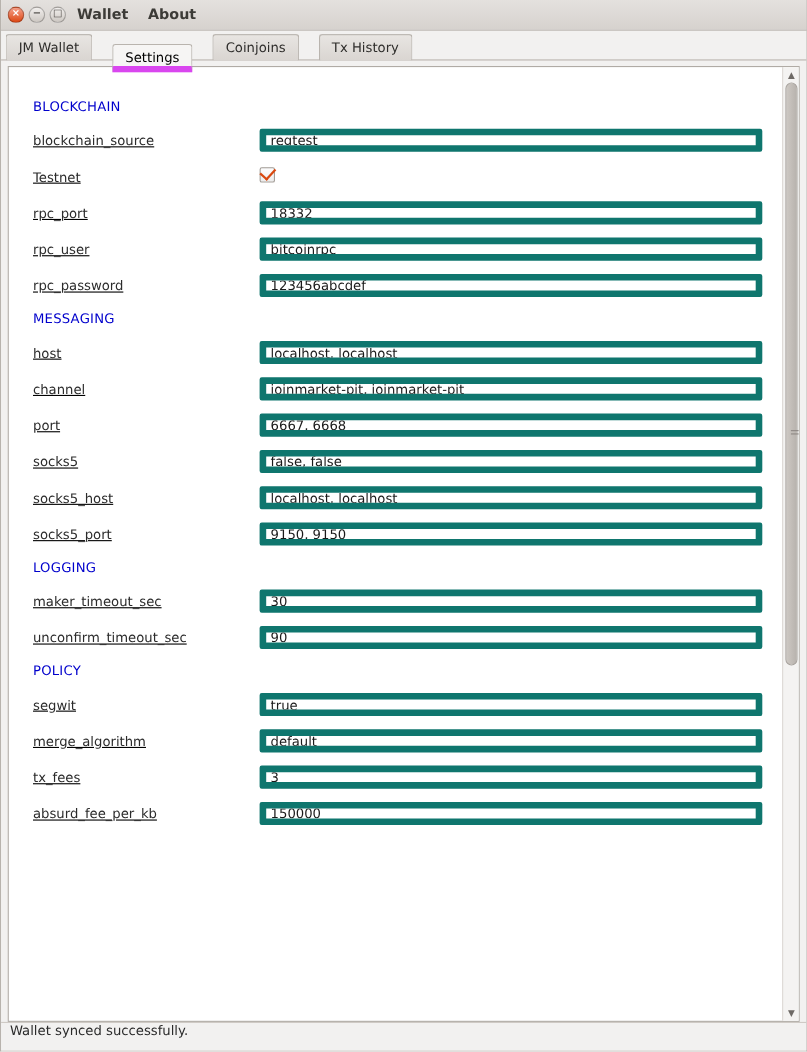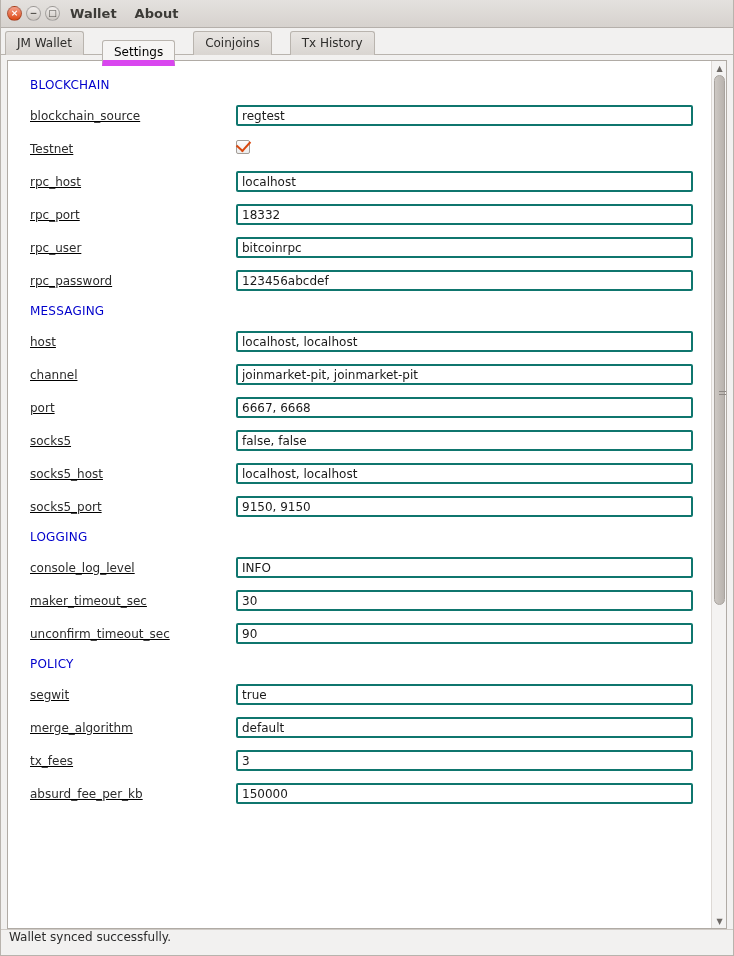--- a/index.html
+++ b/index.html
@@ -97,39 +97,39 @@
     position: relative;
     display: flex;
     min-height: 0;
   }
   .settings-scroll {
     flex: 1;
     overflow: hidden;
     position: relative;
     padding: 10px 0 0 0;
   }
-  table.settings { width: 100%; border-collapse: collapse; }
+  table.settings { width: 100%; border-collapse: collapse; margin-top: 12px; }
   table.settings td { padding: 0; vertical-align: middle; }
   .row { height: 33px; }
   .lbl-cell { width: 228px; padding-left: 22px !important; text-decoration: underline; }
   .label { font-size: 12px; color: #2b2b2b; white-space: nowrap; }
   .section-head {
     font-size: 12px; color: #0000cc; font-weight: normal;
     padding-left: 22px !important; letter-spacing: 0.2px;
   }
   .section-row { height: 28px; }
   .field-cell { padding-right: 18px !important; }
   input.field {
     width: 100%;
     height: 21px;
     font-family: "DejaVu Sans", "Liberation Sans", sans-serif;
     font-size: 12px;
     color: #1a1a1a;
     padding: 1px 4px;
-    border: 2px solid #0f766e;
+    border: 6px solid #0f766e;
     background: #ffffff;
     border-radius: 2px;
     outline: none;
   }
   .checkbox {
     width: 14px; height: 14px;
     border: 1px solid #a39d97;
     border-radius: 2px;
     background: linear-gradient(to bottom,#fdfdfd,#ececec);
     position: relative;
@@ -227,24 +227,20 @@
               </tr>
               <tr class="row">
                 <td class="lbl-cell"><span class="label">blockchain_source</span></td>
                 <td class="field-cell"><input class="field" type="text" value="regtest" style=""></td>
               </tr>
               <tr class="row">
                 <td class="lbl-cell"><span class="label">Testnet</span></td>
                 <td class="field-cell"><span class="checkbox checked"></span></td>
               </tr>
               <tr class="row">
-                <td class="lbl-cell"><span class="label">rpc_host</span></td>
-                <td class="field-cell"><input class="field" type="text" value="localhost" style=""></td>
-              </tr>
-              <tr class="row">
                 <td class="lbl-cell"><span class="label">rpc_port</span></td>
                 <td class="field-cell"><input class="field" type="text" value="18332" style=""></td>
               </tr>
               <tr class="row">
                 <td class="lbl-cell"><span class="label">rpc_user</span></td>
                 <td class="field-cell"><input class="field" type="text" value="bitcoinrpc" style=""></td>
               </tr>
               <tr class="row">
                 <td class="lbl-cell"><span class="label">rpc_password</span></td>
                 <td class="field-cell"><input class="field" type="text" value="123456abcdef" style=""></td>
@@ -271,24 +267,20 @@
               <tr class="row">
                 <td class="lbl-cell"><span class="label">socks5_host</span></td>
                 <td class="field-cell"><input class="field" type="text" value="localhost, localhost" style=""></td>
               </tr>
               <tr class="row">
                 <td class="lbl-cell"><span class="label">socks5_port</span></td>
                 <td class="field-cell"><input class="field" type="text" value="9150, 9150" style=""></td>
               </tr>
               <tr class="section-row">
                 <td class="section-head" colspan="2">LOGGING</td>
-              </tr>
-              <tr class="row">
-                <td class="lbl-cell"><span class="label">console_log_level</span></td>
-                <td class="field-cell"><input class="field" type="text" value="INFO" style=""></td>
               </tr>
               <tr class="row">
                 <td class="lbl-cell"><span class="label">maker_timeout_sec</span></td>
                 <td class="field-cell"><input class="field" type="text" value="30" style=""></td>
               </tr>
               <tr class="row">
                 <td class="lbl-cell"><span class="label">unconfirm_timeout_sec</span></td>
                 <td class="field-cell"><input class="field" type="text" value="90" style=""></td>
               </tr>
               <tr class="section-row">

